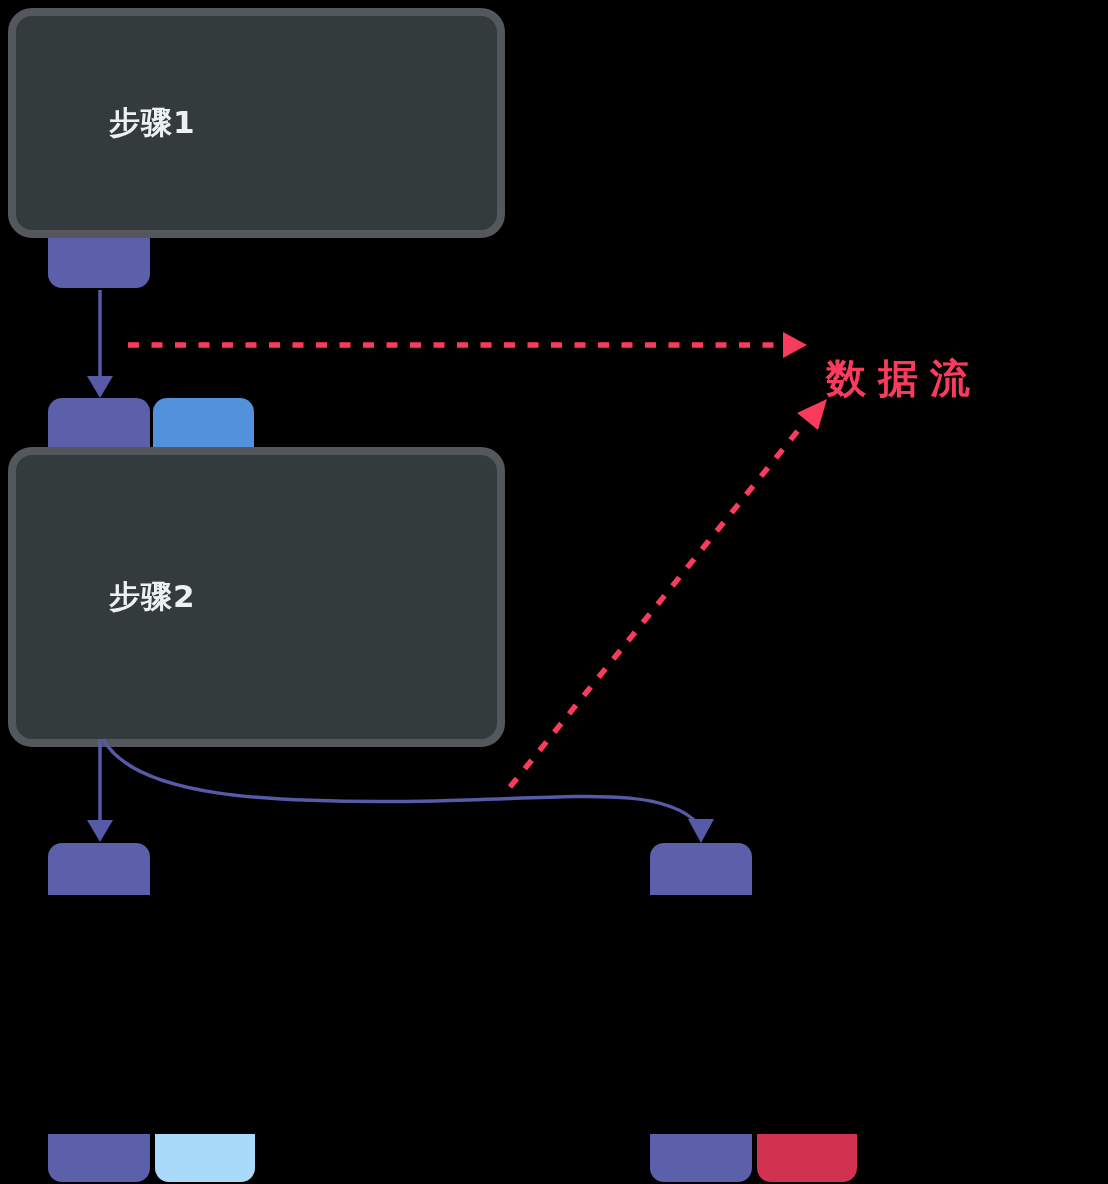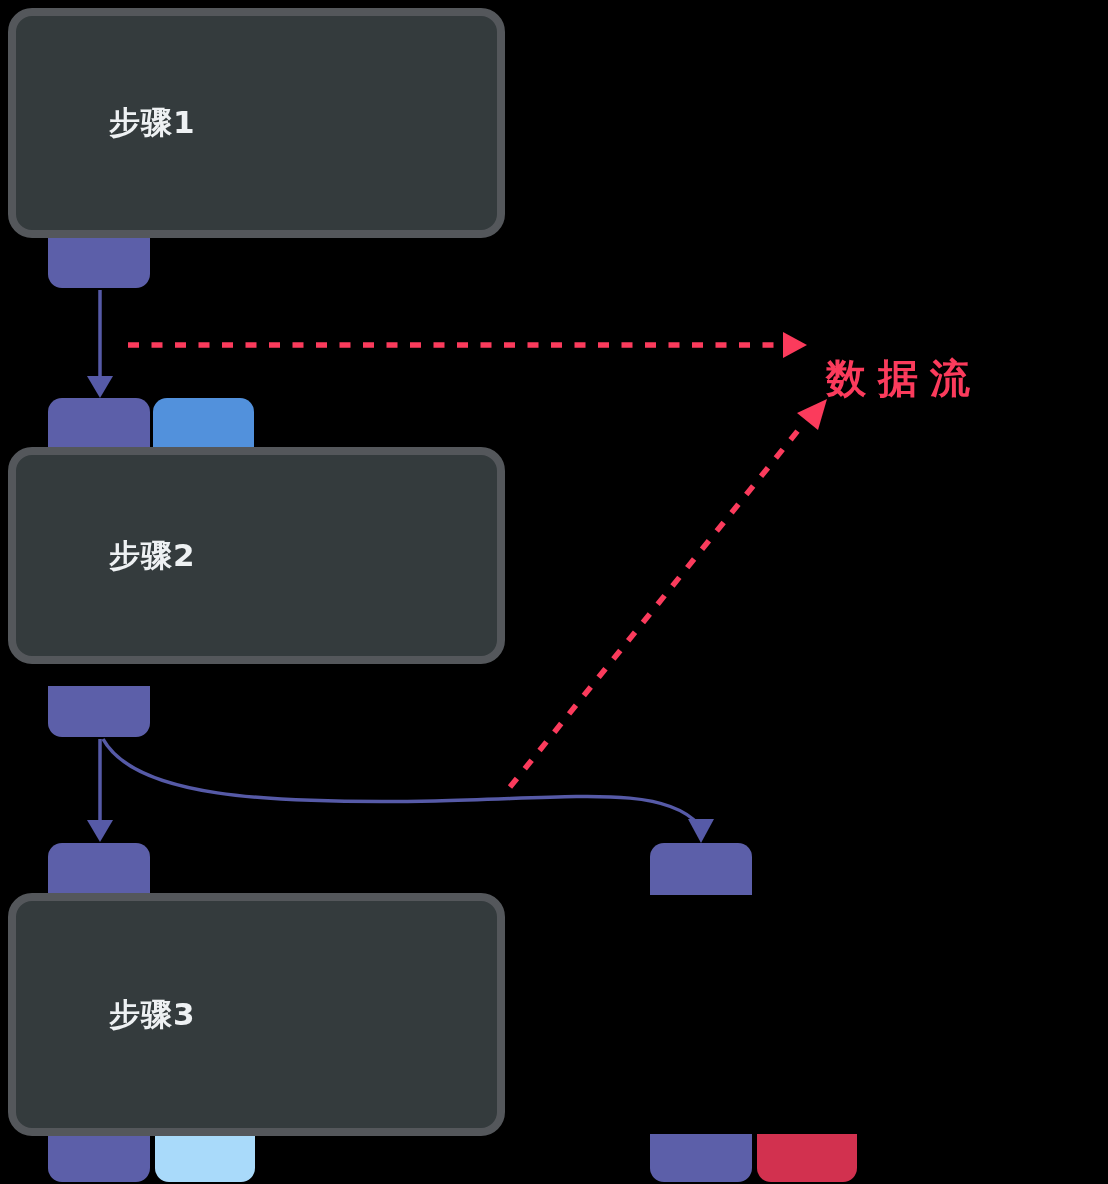--- a/index.html
+++ b/index.html
@@ -87,27 +87,24 @@
   <div class="tab tab-bottom c-light_blue" style="left:155px;top:1134px;width:100px;height:48px;"></div>
 
   <div class="tab tab-top c-purple" style="left:650px;top:843px;width:102px;height:52px;"></div>
   <div class="tab tab-bottom c-purple" style="left:650px;top:1134px;width:102px;height:48px;"></div>
   <div class="tab tab-bottom c-red" style="left:757px;top:1134px;width:100px;height:48px;"></div>
 
   <div class="node" style="left:8px;top:8px;width:497px;height:230px;">
     <span class="label">步骤1</span>
   </div>
 
-  <div class="node" style="left:8px;top:447px;width:497px;height:217px;">
+  <div class="node" style="left:8px;top:447px;width:497px;height:300px;">
     <span class="label">步骤2</span>
   </div>
 
-  <div class="node" style="left:8px;top:893px;width:497px;height:243px;">
-    <span class="label">步骤3</span>
-  </div>
 
 
   <svg class="edges" viewBox="0 0 1108 1184" xmlns="http://www.w3.org/2000/svg">
 
     <g>
       <line class="edge-line" x1="100" y1="290" x2="100" y2="378"></line>
       <polygon class="edge-head" points="87,376 113,376 100,398"></polygon>
     </g>
 
     <g>

